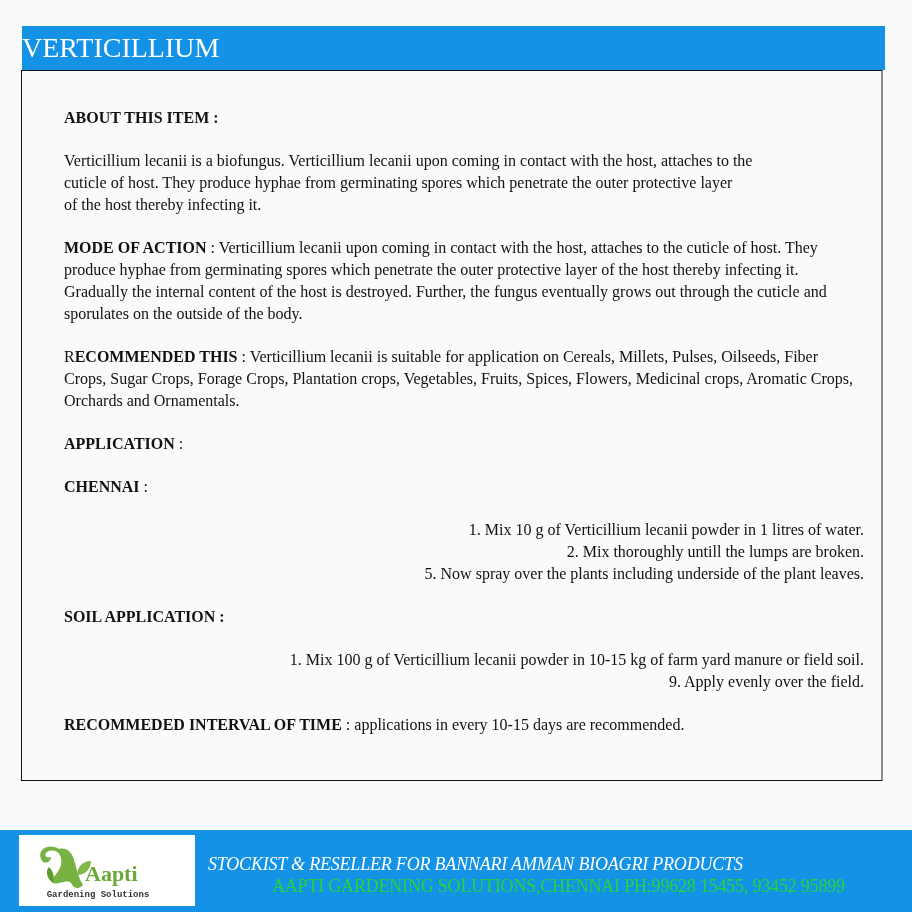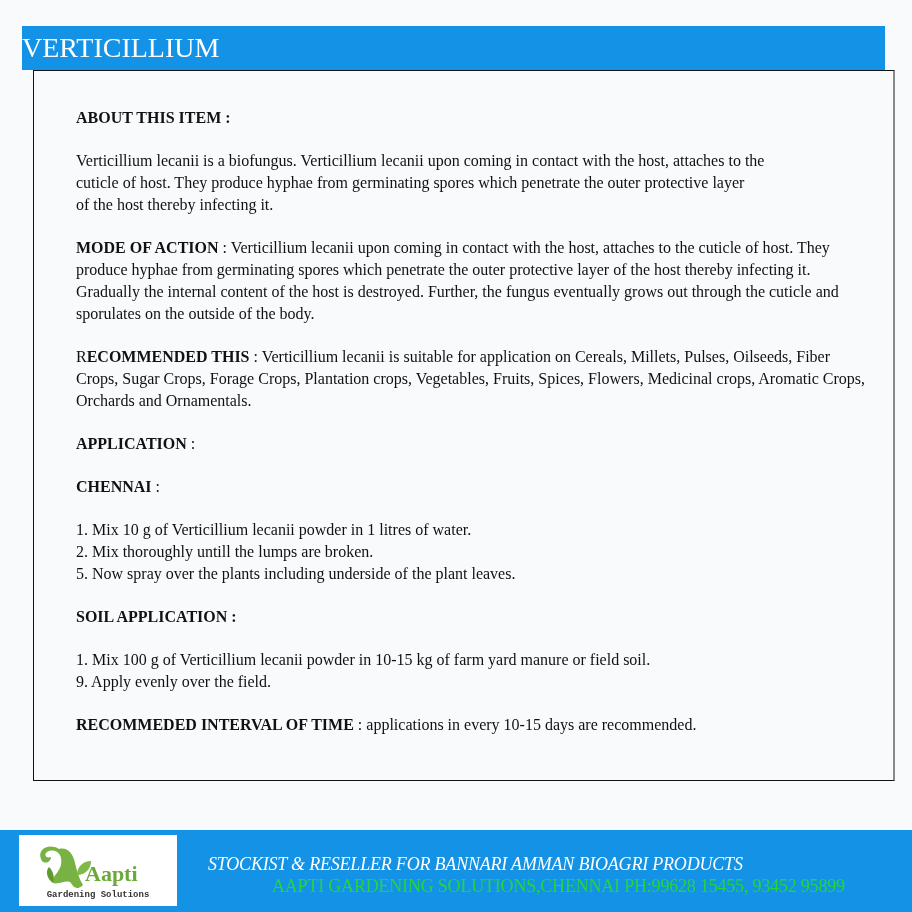--- a/index.html
+++ b/index.html
@@ -23,21 +23,21 @@
       height: 44px;
       background: #1492e6;
       color: #ffffff;
       text-align: left;
       font-size: 28px;
       line-height: 44px;
       letter-spacing: 0px;
     }
     .content-box {
       position: absolute;
-      left: 33px;
+      left: 21px;
       top: 70px;
       width: 859px;
       height: 709px;
       border-left: 1.5px solid #111;
       border-top: 1.5px solid #111;
       border-bottom: 1.5px solid #111;
       border-right: 2px solid #8a8a8a;
       background: #f9fafc;
       box-sizing: content-box;
     }
@@ -53,37 +53,38 @@
       margin: 0 0 21px 0;
     }
     .content b {
       font-weight: bold;
     }
     .content .plain-r {
       font-weight: normal;
     }
     .content .list {
       margin: 0 0 21px 0;
+      text-align: right;
     }
     .content .list div {
       margin: 0;
     }
     .footer {
       position: absolute;
       left: 0;
       top: 830px;
       width: 912px;
       height: 82px;
       background: #1492e6;
     }
     .logo-box {
       position: absolute;
       left: 19px;
       top: 5px;
-      width: 158px;
+      width: 176px;
       height: 71px;
       background: #ffffff;
     }
     .logo-svg {
       position: absolute;
       left: 0;
       top: 0;
     }
     .logo-name {
       position: absolute;

